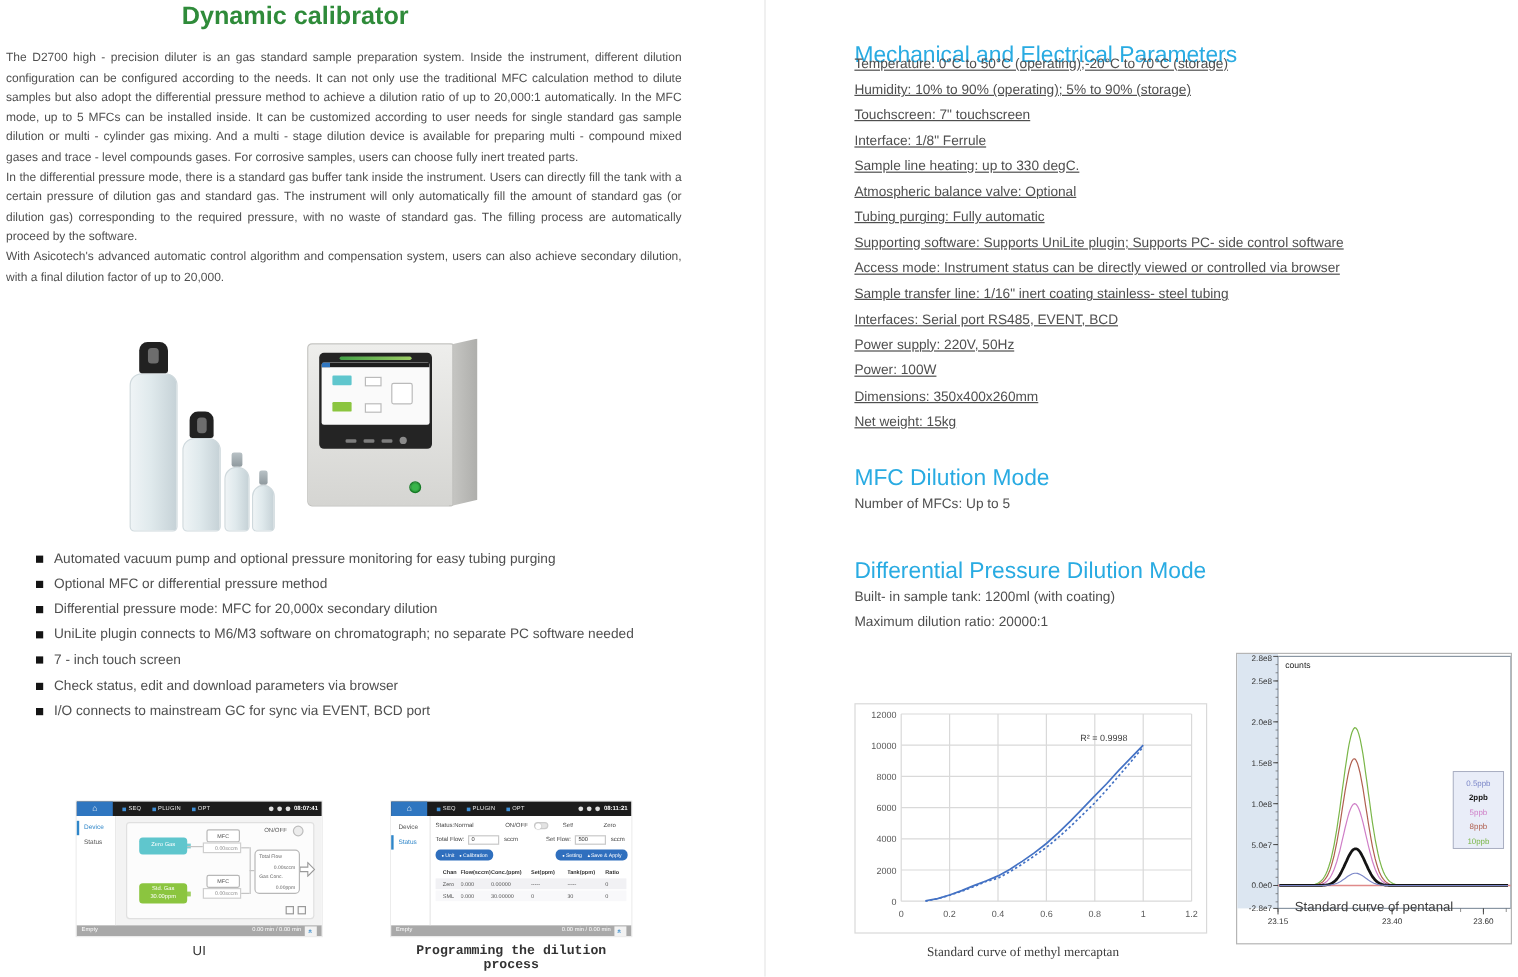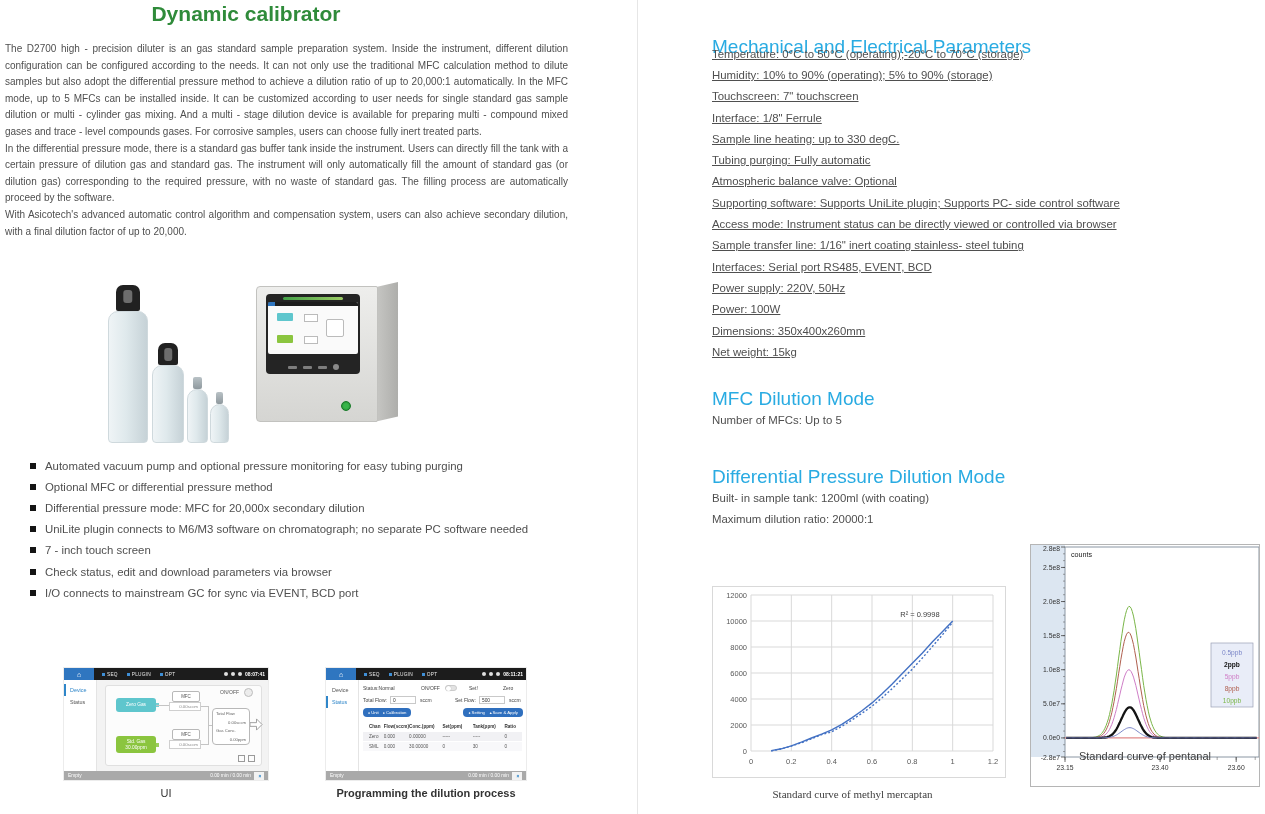--- a/index.html
+++ b/index.html
@@ -399,32 +399,32 @@
     </div>
   </div>
   <div class="sbar">
     <span class="sleft">Empty</span>
     <span>0.00 min / 0.00 min</span>
     <span class="chevbox">
         <span class="chev">»</span>
       </span>
   </div>
 </div>
-<div class="shot-caption" style="left:325px;top:787px;width:202px;font-weight:bold;">Programming the dilution process</div>
+<div class="shot-caption" style="left:325px;top:787px;width:202px;font-weight:bold;font-family:Liberation Mono, monospace;">Programming the dilution process</div>
 
 <div class="spec-h" style="top:36px;">Mechanical and Electrical Parameters</div>
 <div class="spec-list" style="top:43px;text-decoration:underline;">
 
 <div class="spec-line">Temperature: 0°C to 50°C (operating);-20°C to 70°C (storage)</div>
     <div class="spec-line">Humidity: 10% to 90% (operating); 5% to 90% (storage)</div>
     <div class="spec-line">Touchscreen: 7" touchscreen</div>
     <div class="spec-line">Interface: 1/8" Ferrule</div>
     <div class="spec-line">Sample line heating: up to 330 degC.</div>
+    <div class="spec-line">Atmospheric balance valve: Optional</div>
     <div class="spec-line">Tubing purging: Fully automatic</div>
-    <div class="spec-line">Atmospheric balance valve: Optional</div>
     <div class="spec-line">Supporting software: Supports UniLite plugin; Supports PC- side control software</div>
     <div class="spec-line">Access mode: Instrument status can be directly viewed or controlled via browser</div>
     <div class="spec-line">Sample transfer line: 1/16" inert coating stainless- steel tubing</div>
     <div class="spec-line">Interfaces: Serial port RS485, EVENT, BCD</div>
     <div class="spec-line">Power supply: 220V, 50Hz</div>
     <div class="spec-line">Power: 100W</div>
     <div class="spec-line">Dimensions: 350x400x260mm</div>
     <div class="spec-line">Net weight: 15kg</div>
   </div>
 

